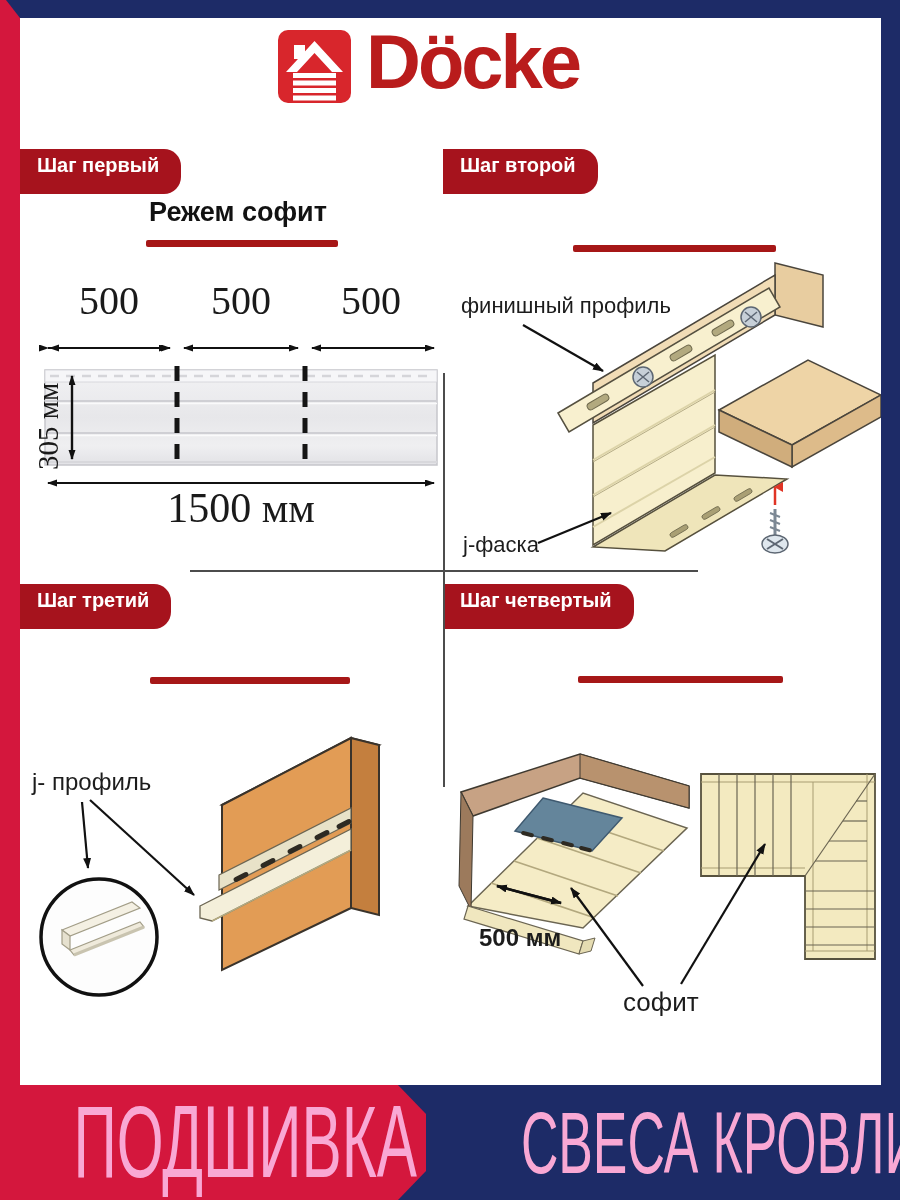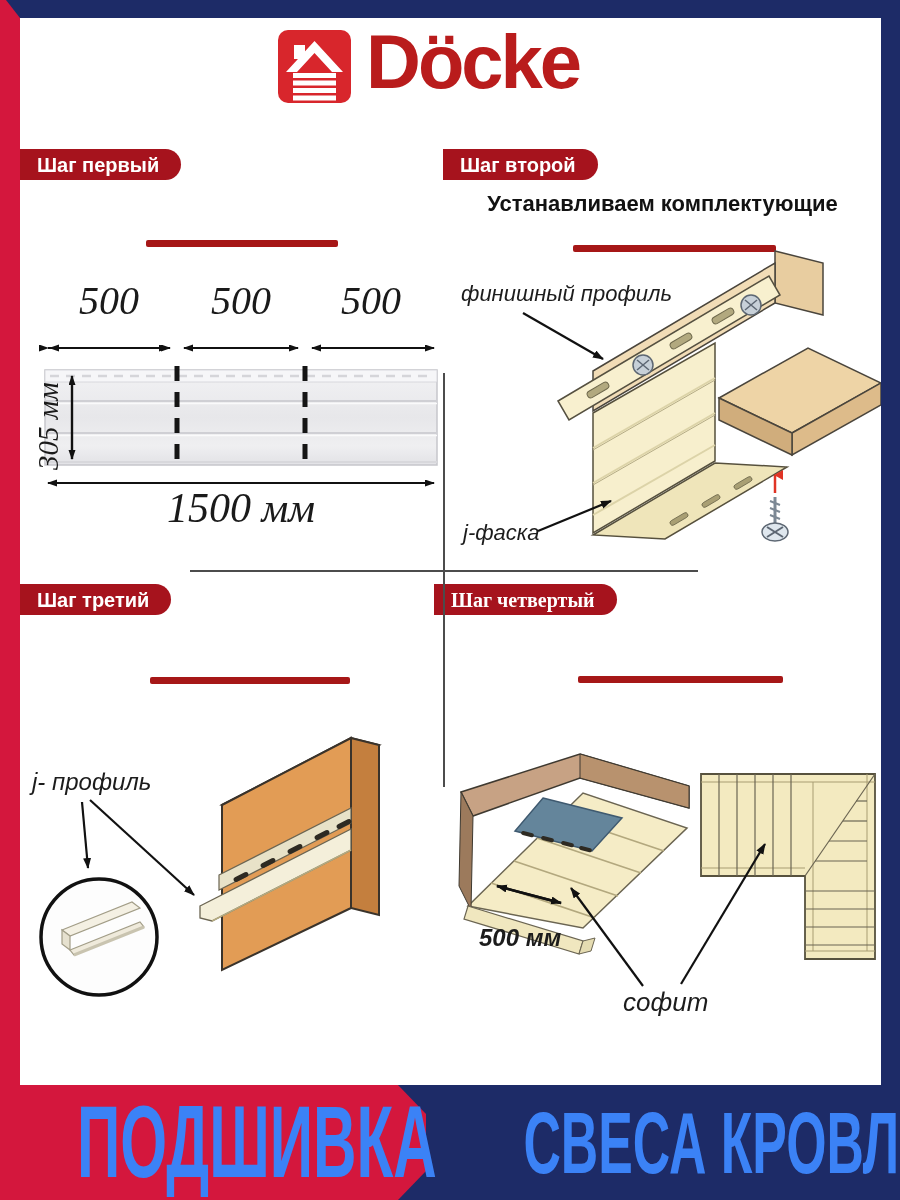--- a/index.html
+++ b/index.html
@@ -11,44 +11,44 @@
   .border-top{position:absolute;left:20px;top:0;width:880px;height:18px;background:#1d2b67;}
   .border-top-miter{position:absolute;left:6px;top:0;width:14px;height:18px;background:#1d2b67;
     clip-path:polygon(0 0,100% 0,100% 100%);}
   .border-left{position:absolute;left:0;top:0;width:20px;height:1085px;background:#d4173d;}
   .border-right{position:absolute;right:0;top:0;width:19px;height:1085px;background:#1d2b67;}
   
   .logo-box{position:absolute;left:278px;top:30px;width:73px;height:73px;background:#d8262c;border-radius:10px;}
   .logo-text{position:absolute;left:366px;top:18px;font-size:76px;font-weight:bold;color:#b91c1c;letter-spacing:-3px;}
   
   .badge{position:absolute;background:#a6131d;color:#ffffff;font-weight:bold;font-size:20px;
-    padding:5px 22px 3px 17px;border-radius:0 17px 17px 0;white-space:nowrap;}
+    padding:5px 22px 17px 17px;border-radius:0 17px 17px 0;white-space:nowrap;}
   .b1{left:20px;top:149px;} .b2{left:443px;top:149px;}
-  .b3{left:20px;top:584px;} .b4{left:434px;top:584px;font-family:Liberation Serif, serif;}
+  .b3{left:20px;top:584px;} .b4{left:443px;top:584px;}
   
   .title{position:absolute;color:#121212;font-weight:bold;text-align:center;}
   .t1{left:60px;top:197px;width:356px;font-size:27px;}
   .t2{left:460px;top:191px;width:405px;font-size:22px;line-height:26px;}
   .t3{left:75px;top:634px;width:350px;font-size:26px;}
   .t4{left:480px;top:618px;width:400px;font-size:23px;line-height:27px;}
   .underline{position:absolute;background:#a61717;height:7px;border-radius:2px;}
   .u1{left:146px;top:240px;width:192px;}
   .u2{left:573px;top:245px;width:203px;}
   .u3{left:150px;top:677px;width:200px;}
   .u4{left:578px;top:676px;width:205px;}
   
   .div-h{position:absolute;left:190px;top:570px;width:508px;height:2px;background:#4c4c4c;}
   .div-v{position:absolute;left:443px;top:373px;width:2px;height:414px;background:#4c4c4c;}
   
-  .svgbox{position:absolute;font-style:italic;}
+  .svgbox{position:absolute;}
   
   .footer{position:absolute;left:0;top:1085px;width:900px;height:115px;background:#1d2b67;}
   .footer-red{position:absolute;left:0;top:0;width:430px;height:115px;background:#d4173d;
     clip-path:polygon(0 0,398px 0,426px 29px,426px 86px,398px 115px,0 115px);}
-  .footer-text{position:absolute;color:#3b82f6;font-weight:bold;text-align:center;line-height:115px;white-space:nowrap;}
+  .footer-text{position:absolute;color:#f9a8d4;font-weight:normal;text-align:center;line-height:115px;white-space:nowrap;}
   .ft-left{left:0;width:400px;font-size:86px;}
   .ft-right{left:435px;width:465px;font-size:74px;}
   .ft-left span,.ft-right span{display:inline-block;transform:scale(0.70,1.18);transform-origin:center;}
   text{font-family:"Liberation Sans",sans-serif;}
   .serif{font-family:"Liberation Serif",serif;}
 </style>
 </head>
 <body>
 
 <div id="poster">
@@ -68,24 +68,24 @@
       <rect x="15" y="65.5" width="43" height="5" fill="#ffffff"></rect>
     </svg>
   </div>
   <div class="logo-text">Döcke</div>
 
   <div class="badge b1">Шаг первый</div>
   <div class="badge b3">Шаг третий</div>
   <div class="badge b2">Шаг второй</div>
   <div class="badge b4">Шаг четвертый</div>
 
+  <div class="title t1">Режем софит</div>
   <div class="underline u1"></div>
 
   <div class="title t2">
-    <div>Устанавливаем комплектующие</div>
   </div>
   <div class="underline u2"></div>
 
   <div class="underline u3"></div>
 
   <div class="underline u4"></div>
 
   <div class="div-h"></div>
   <div class="div-v"></div>
 
@@ -135,21 +135,21 @@
       </g>
       <text class="serif" font-size="29" fill="#1a1a1a" transform="translate(38,200) rotate(-90)">305 мм</text>
       <g stroke="#111" stroke-width="2.2">
         <line x1="28" y1="213" x2="414" y2="213" marker-end="url(#ah)"></line>
         <line x1="414" y1="213" x2="28" y2="213" marker-end="url(#ah)"></line>
       </g>
       <text class="serif" x="221" y="252" font-size="42" text-anchor="middle" fill="#1a1a1a">1500 мм</text>
     </svg>
   </div>
 
-  <div class="svgbox" style="left:443px;top:243px;">
+  <div class="svgbox" style="left:443px;top:255px;">
     <svg width="438" height="325" viewBox="0 0 438 325">
       <defs>
         <marker id="ah2" markerWidth="12" markerHeight="9" refX="10" refY="4" orient="auto" markerUnits="userSpaceOnUse">
           <path d="M0,0 L11,4 L0,8 Z" fill="#111"></path>
         </marker>
         <marker id="ahr" markerWidth="12" markerHeight="10" refX="5" refY="1" orient="auto" markerUnits="userSpaceOnUse">
           <path d="M0,9 L5,0 L10,9 Z" fill="#e03425"></path>
         </marker>
       </defs>
 

